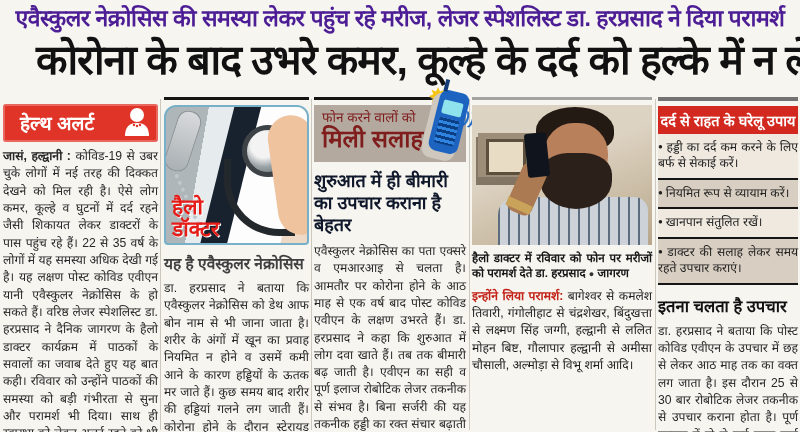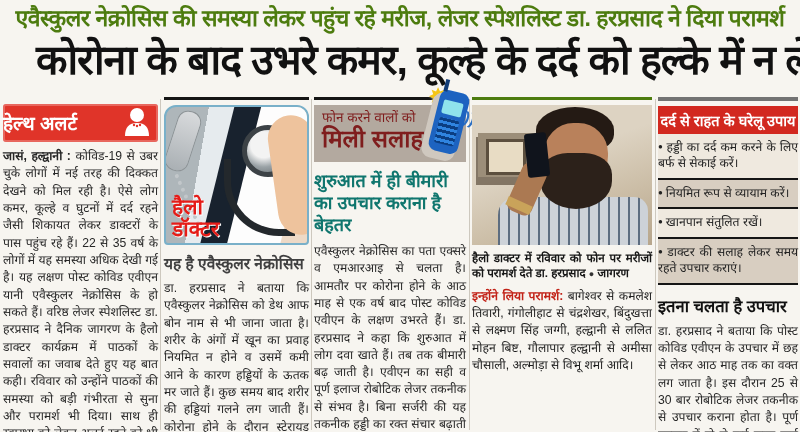--- a/index.html
+++ b/index.html
@@ -2,40 +2,40 @@
 <html><head>
 <meta charset="utf-8">
 <style>
   html,body{margin:0;padding:0;}
   body{width:800px;height:432px;overflow:hidden;background:#f7f5f0;
        font-family:"Liberation Sans","DejaVu Sans",sans-serif;color:#1c1c1c;}
   .page{position:relative;width:800px;height:432px;}
 
   
   .kicker{position:absolute;top:1px;left:2px;width:796px;text-align:center;
-          font-weight:bold;font-size:23px;color:#4d7c0f;white-space:nowrap;letter-spacing:-0.5px;}
+          font-weight:bold;font-size:23px;color:#4c1d95;white-space:nowrap;letter-spacing:-0.5px;}
   .headline{position:absolute;top:30px;left:0;width:800px;text-align:center;
             font-weight:bold;font-size:41px;color:#111;white-space:nowrap;letter-spacing:-1px;padding-left:24px;}
 
   
   .col{position:absolute;top:97px;bottom:0;}
   .col1{left:3px;width:155px;}
   .col2{left:164px;width:145px;border-top:3px solid #151515;}
   .col3{left:314px;width:152px;border-top:3px solid #151515;}
-  .col4{left:472px;width:180px;border-top:3px solid #4d7c0f;}
+  .col4{left:472px;width:180px;border-top:3px solid #a3a3a3;}
   .col5{left:658px;width:140px;border-top:4px solid #737373;}
   .vdiv{position:absolute;top:99px;bottom:2px;width:1px;background:#cdc8be;}
 
   p.body{margin:6px 0 0;font-size:12.2px;line-height:1.42;text-align:justify;color:#262626;}
   .bold{font-weight:bold;}
 
   
   .alert-box{margin-top:7px;height:38px;background:#e03429;border-radius:3px;
              display:flex;align-items:center;justify-content:space-between;
-             padding:0 8px 0 0;box-shadow:inset 0 0 0 2px rgba(255,255,255,.25);}
+             padding:0 8px 0 17px;box-shadow:inset 0 0 0 2px rgba(255,255,255,.25);}
   .alert-box .lbl{color:#fff;font-weight:bold;font-size:19px;}
 
   
   .photo2{position:relative;margin-top:5px;height:136px;border:2px solid #79b0c9;
           border-radius:12px 12px 4px 4px;overflow:hidden;
           background:linear-gradient(100deg,#aeb6ba 0 26%,#e6ebee 26% 48%,#f5f7f8 48% 72%,#edd9c6 72%);}
   .tie{position:absolute;left:52px;top:-8px;width:26px;height:150px;background:#18222e;transform:rotate(14deg);}
   .coat{position:absolute;left:70px;top:-10px;width:60px;height:160px;background:#fdfdfd;transform:rotate(14deg);}
   .steth-head{position:absolute;left:76px;top:18px;width:42px;height:42px;border-radius:50%;
               background:radial-gradient(circle at 40% 35%,#f3f3f3 0 35%,#9aa2a6 60%,#5a6165);
@@ -57,21 +57,21 @@
   .gb1{color:#7f1d1d;font-weight:normal;font-size:13.5px;line-height:1.15;}
   .gb2{color:#7f1d1d;font-weight:bold;font-size:24px;line-height:1.1;}
   .phone{position:absolute;right:2px;top:-14px;width:30px;height:62px;background:#1d63c0;
          border-radius:8px;transform:rotate(14deg);box-shadow:-4px 6px 0 2px #cfc8bf;}
   .phone .screen{position:absolute;left:5px;top:10px;width:20px;height:14px;background:#8fe3ec;border-radius:2px;}
   .phone .keys{position:absolute;left:5px;top:28px;width:20px;height:26px;
                background:repeating-linear-gradient(#0b3e82 0 3px,#2f84e0 3px 6px);border-radius:2px;}
   .phone .antenna{position:absolute;left:2px;top:-10px;width:4px;height:12px;background:#123c77;}
   .burst{position:absolute;right:18px;top:-22px;font-size:24px;color:#f5c515;text-shadow:0 0 2px #fff;}
   .waves{position:absolute;right:-14px;top:6px;font-size:16px;color:#2b6fc4;font-weight:bold;transform:rotate(20deg);}
-  .red-heading{margin:9px 0 0;font-size:18px;font-weight:bold;color:#0f766e;line-height:1.22;}
+  .red-heading{margin:9px 0 0;font-size:18px;font-weight:bold;color:#0f172a;line-height:1.22;}
 
   
   .photo4{position:relative;margin-top:5px;height:140px;overflow:hidden;
           background:linear-gradient(160deg,#ddd3c2 0 40%,#cbbda6 70%,#b7a68c);}
   .shelf{position:absolute;left:6px;top:28px;width:58px;height:44px;background:#8d7d68;
          box-shadow:0 6px 0 2px #6d5f4e;opacity:.8;}
   .frame{position:absolute;left:14px;top:34px;width:34px;height:30px;background:#e8dcc4;border:3px solid #5c4f3e;}
   .m-hair{position:absolute;right:38px;top:2px;width:78px;height:46px;border-radius:50% 50% 40% 40%;background:#241a14;}
   .m-face{position:absolute;right:44px;top:18px;width:64px;height:66px;border-radius:46% 46% 50% 50%;background:#b9815b;}
   .m-beard{position:absolute;right:40px;top:48px;width:72px;height:56px;border-radius:40% 40% 52% 52%;background:#2c211a;}

